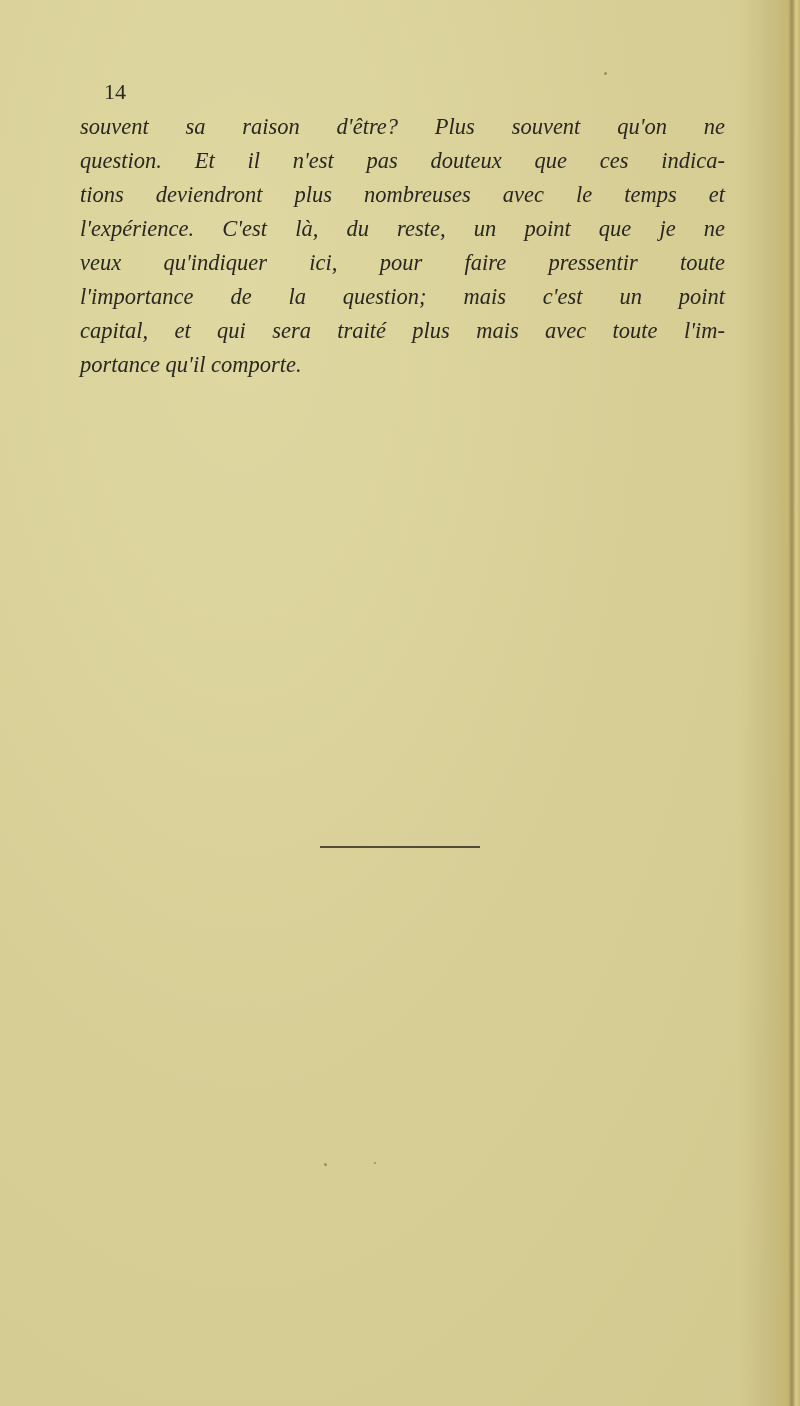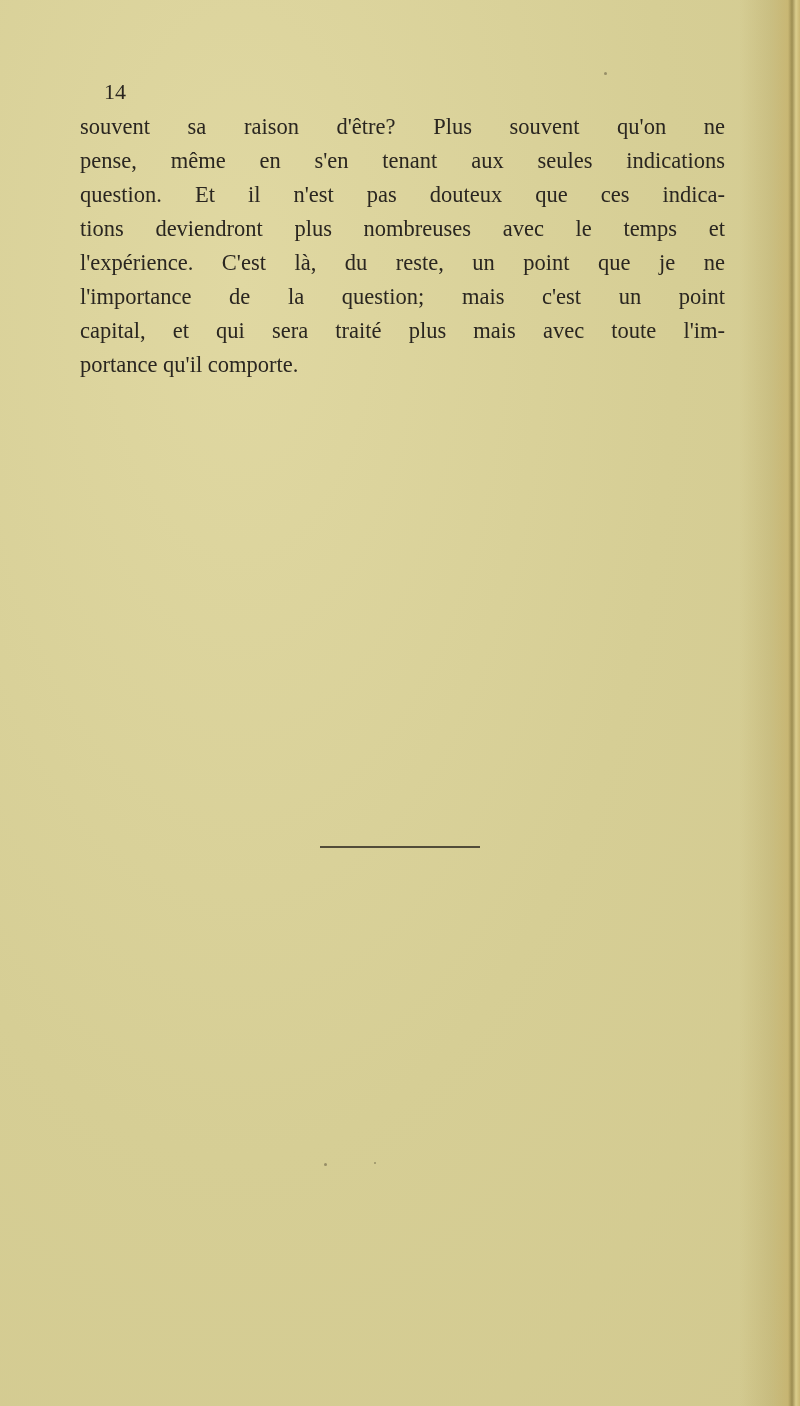--- a/index.html
+++ b/index.html
@@ -47,20 +47,21 @@
       line-height: 26px;
       letter-spacing: 1.6px;
     }
     .body-text {
       position: absolute;
       top: 110px;
       left: 80px;
       width: 645px;
       font-size: 22.5px;
       line-height: 34px;
+      font-style: italic;
     }
     .line {
       display: block;
       height: 34px;
       white-space: nowrap;
       text-align: justify;
       text-align-last: justify;
     }
     .line.last {
       text-align-last: left;
@@ -86,24 +87,24 @@
 <body>
 
 <div class="page">
 
   <div class="running-head">
     <span class="page-number">14</span>
   </div>
 
   <div class="body-text">
     <span class="line">souvent sa raison d'être? Plus souvent qu'on ne</span>
-    <span class="line">pense, même en s'en tenant aux seules indications</span>
     <span class="line">question. Et il n'est pas douteux que ces indica-</span>
     <span class="line">tions deviendront plus nombreuses avec le temps et</span>
     <span class="line">l'expérience. C'est là, du reste, un point que je ne</span>
+    <span class="line">veux qu'indiquer ici, pour faire pressentir toute</span>
     <span class="line">l'importance de la question; mais c'est un point</span>
     <span class="line">capital, et qui sera traité plus mais avec toute l'im-</span>
     <span class="line last">portance qu'il comporte.</span>
   </div>
 
   <div class="rule"></div>
 
   <div class="speck" style="left:604px; top:72px;"></div>
   <div class="speck" style="left:324px; top:1163px;"></div>
   <div class="speck" style="left:374px; top:1162px; width:2px; height:2px;"></div>

